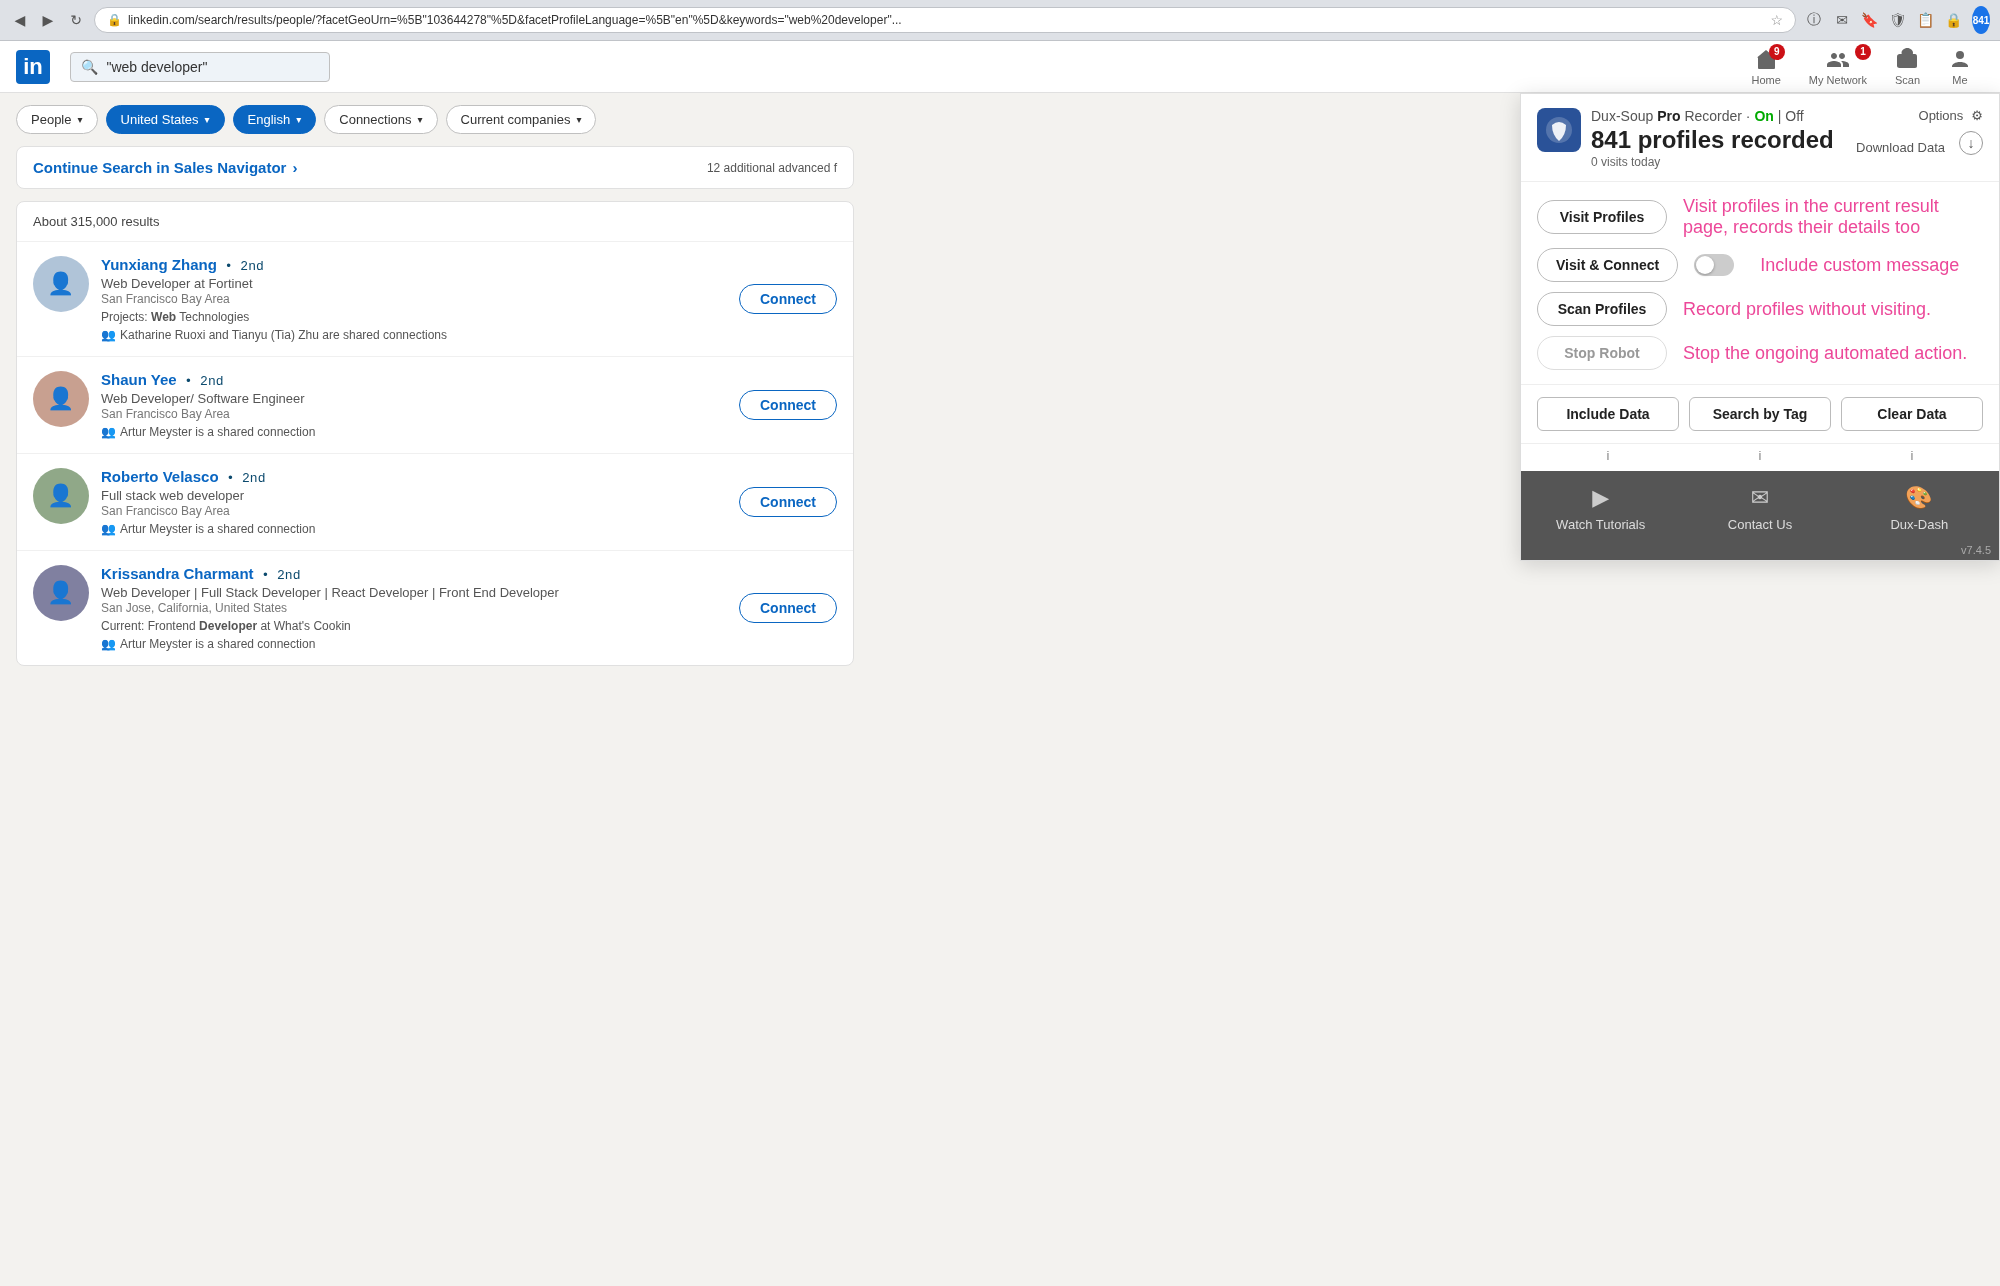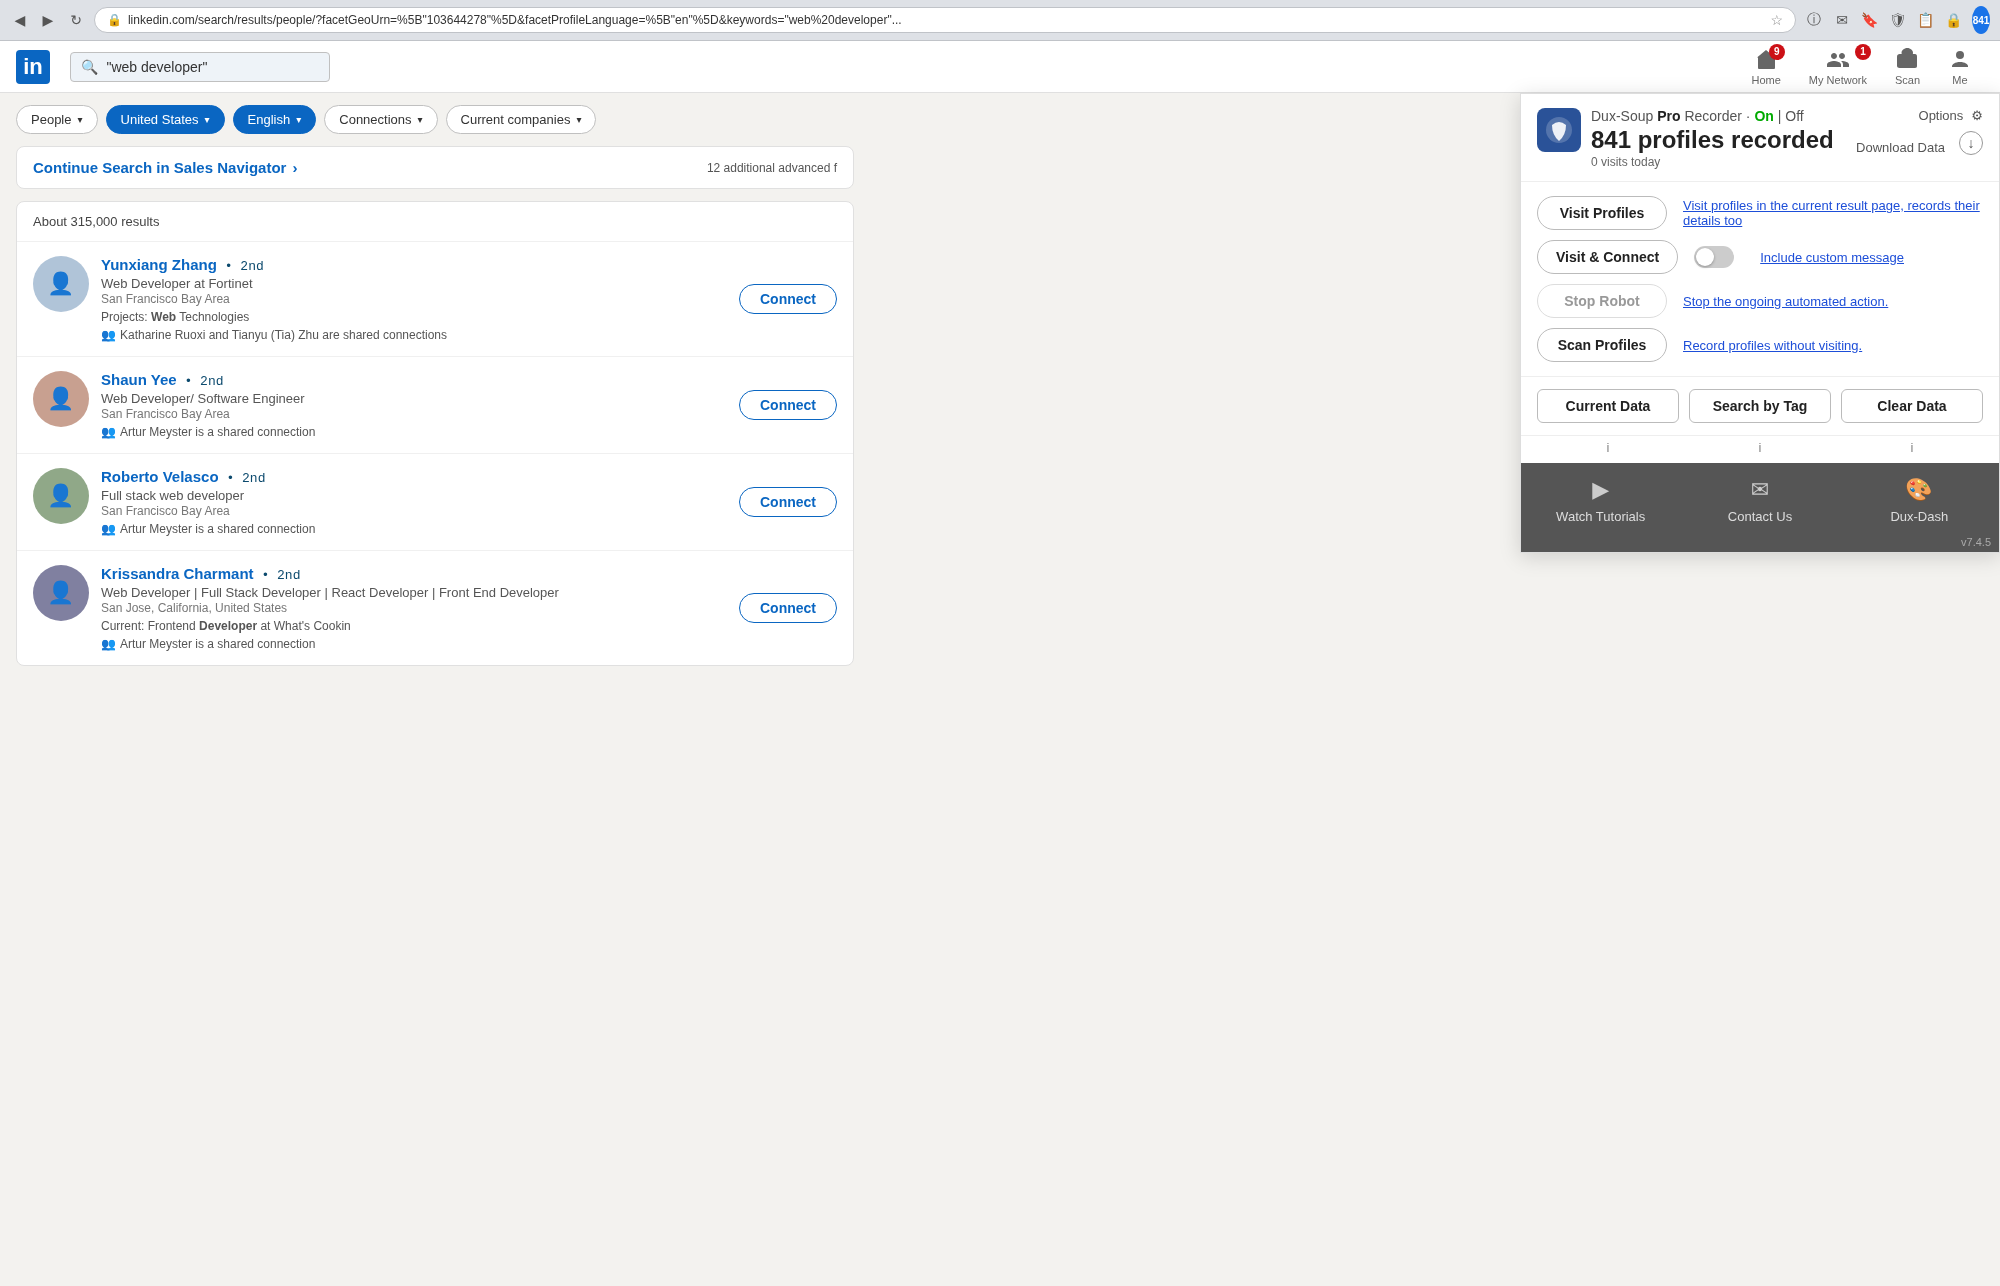--- a/index.html
+++ b/index.html
@@ -318,21 +318,21 @@
       padding: 8px 18px;
       font-size: 14px;
       font-weight: 600;
       cursor: pointer;
       min-width: 130px;
       text-align: center;
       color: #222;
       white-space: nowrap;
     }
     .dux-action-desc {
-      color: #1d4ed8; font-size: 13px; flex: 1; text-decoration: underline;
+      color: #ec4899; font-size: 18px; flex: 1;
     }
     .dux-toggle {
       display: flex;
       align-items: center;
       gap: 26px;
     }
     .toggle-track {
       width: 40px; height: 22px;
       background: #ccc;
       border-radius: 11px;
@@ -629,32 +629,32 @@
         <button class="dux-action-btn">Visit &amp; Connect</button>
         <div class="dux-toggle">
           <div class="toggle-track">
             <div class="toggle-knob"></div>
           </div>
           <span class="dux-action-desc">Include custom message</span>
         </div>
       </div>
 
       <div class="dux-action-row">
+        <button class="dux-action-btn">Scan Profiles</button>
+        <span class="dux-action-desc">Record profiles without visiting.</span>
+      </div>
+
+      <div class="dux-action-row">
         <button class="dux-action-btn" style="color:#999;border-color:#ddd;">Stop Robot</button>
         <span class="dux-action-desc">Stop the ongoing automated action.</span>
       </div>
-
-      <div class="dux-action-row">
-        <button class="dux-action-btn">Scan Profiles</button>
-        <span class="dux-action-desc">Record profiles without visiting.</span>
-      </div>
     </div>
 
     <div class="dux-bottom-actions">
-      <button class="dux-bottom-btn">Current Data</button>
+      <button class="dux-bottom-btn">Include Data</button>
       <button class="dux-bottom-btn">Search by Tag</button>
       <button class="dux-bottom-btn">Clear Data</button>
     </div>
 
     <div class="dux-info-row">
       <div class="dux-info-icon">i</div>
       <div class="dux-info-icon">i</div>
       <div class="dux-info-icon">i</div>
     </div>
 

